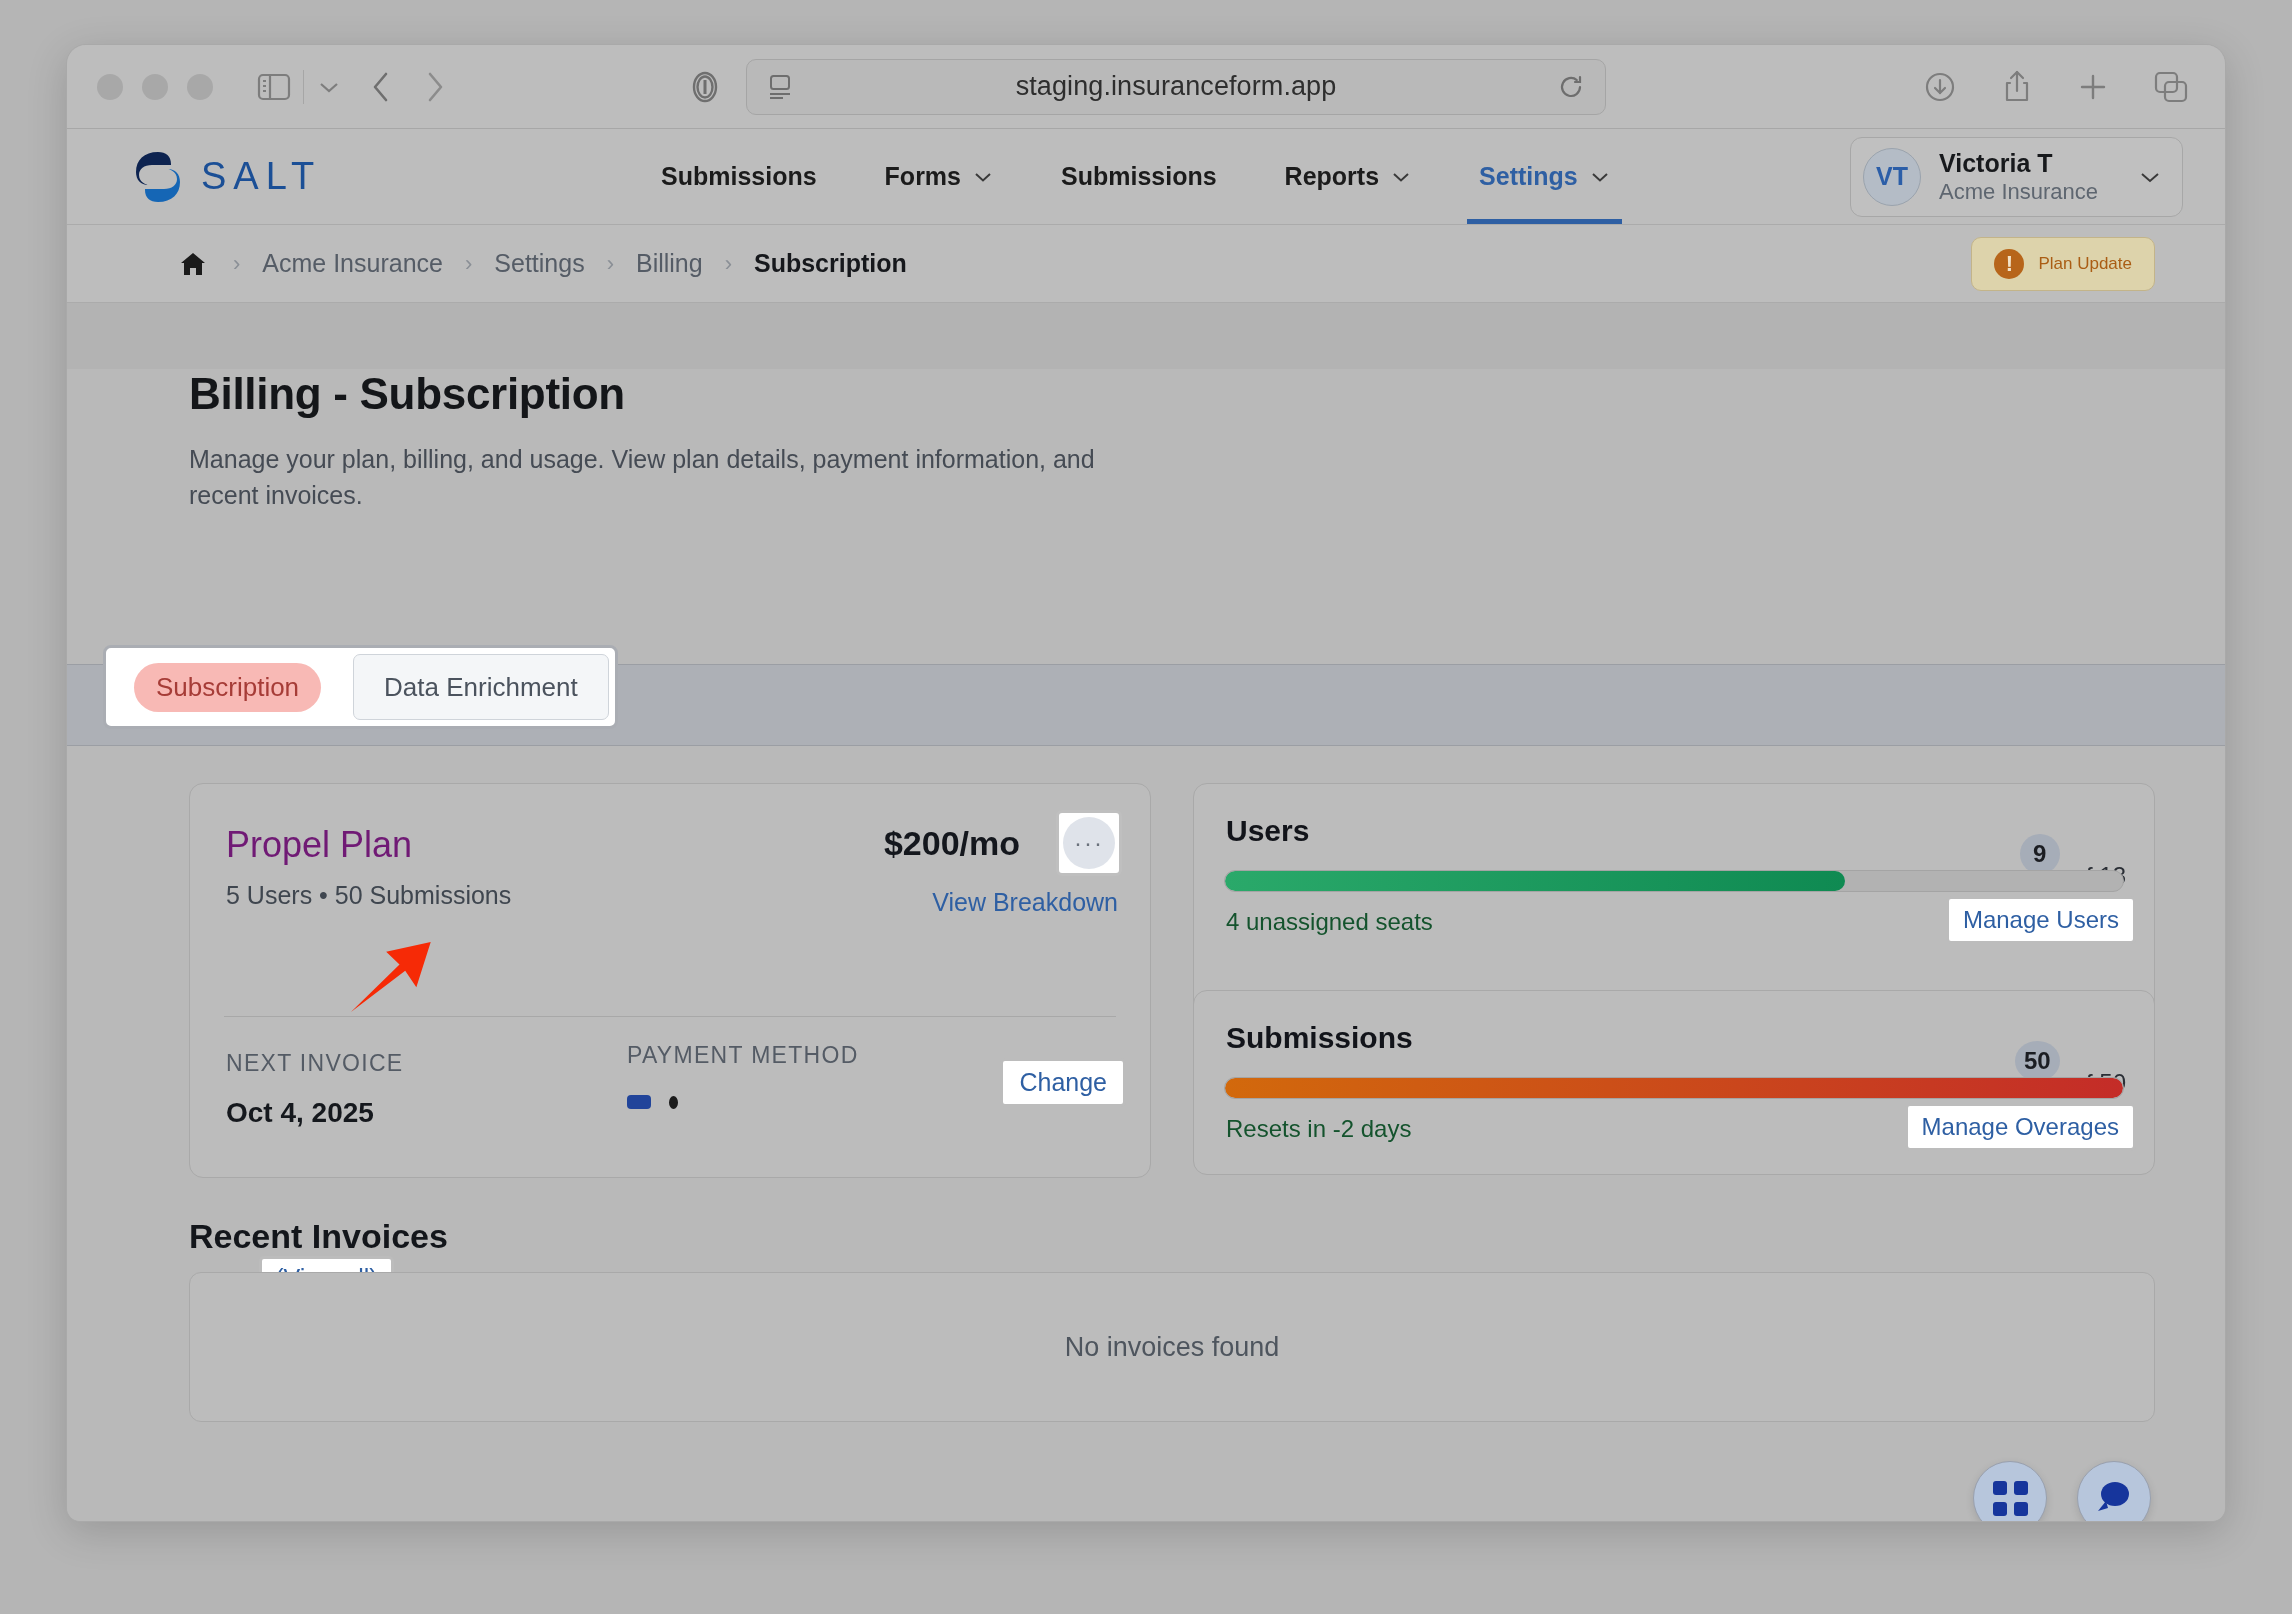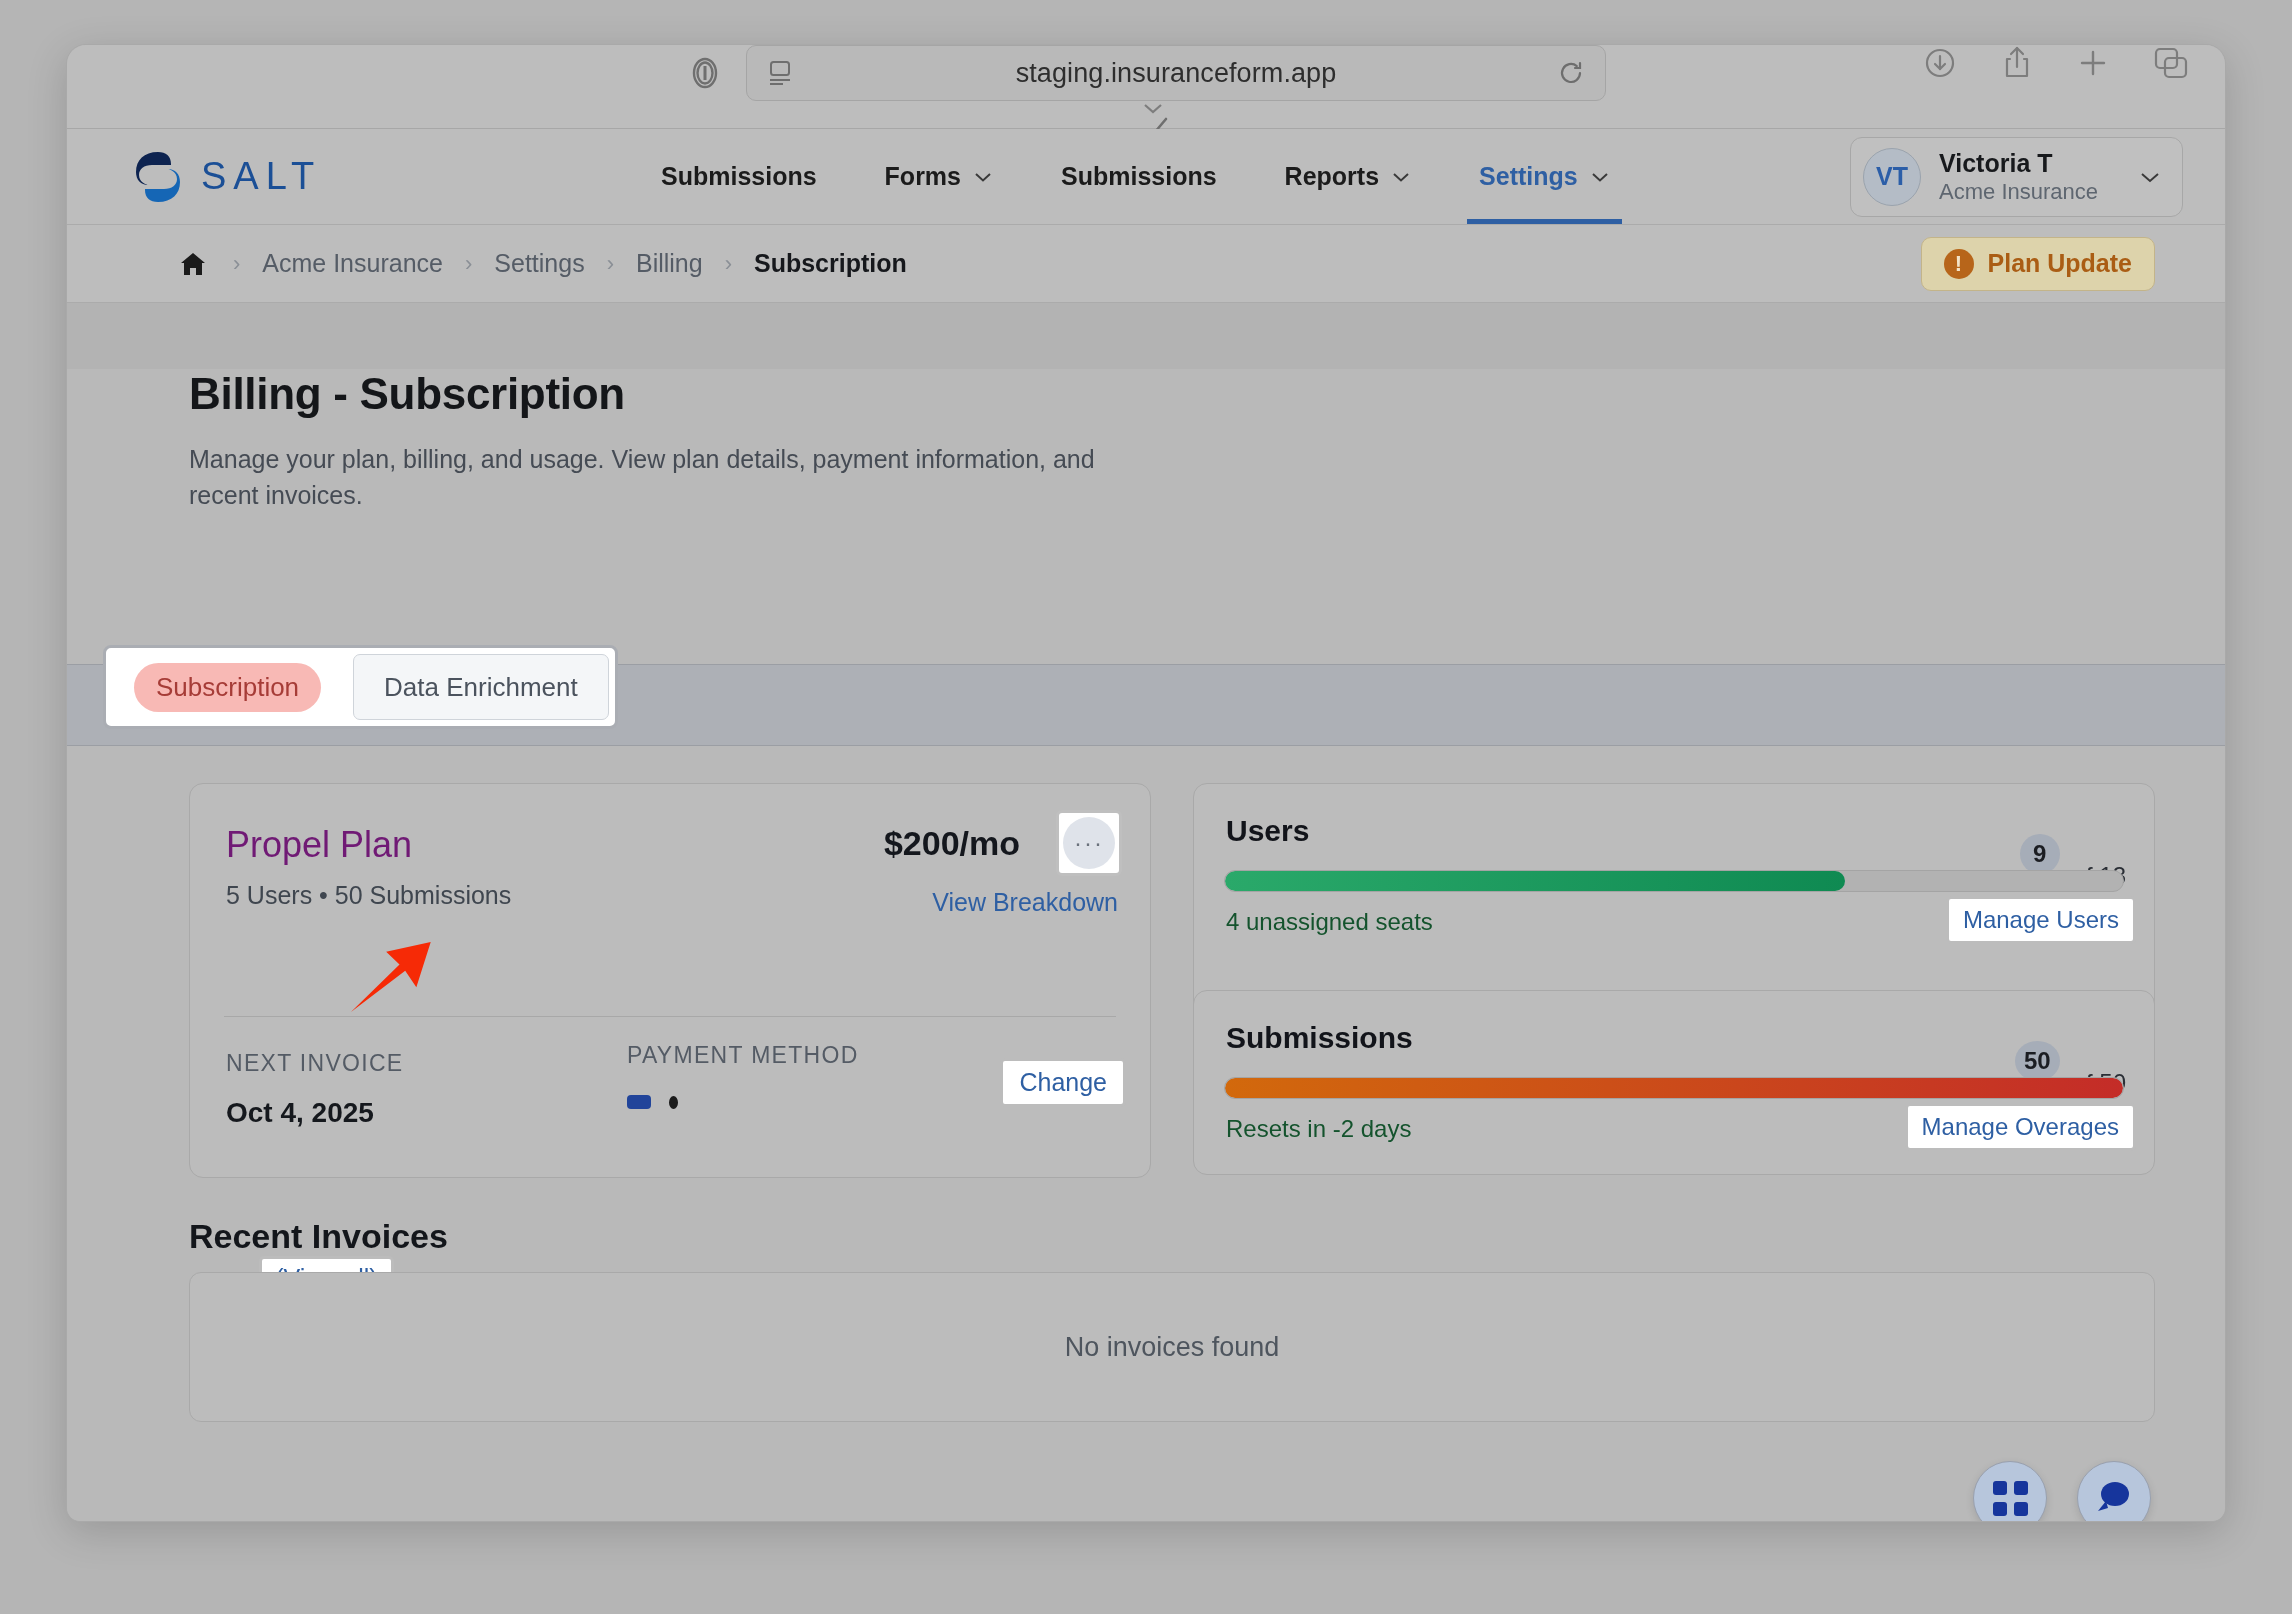--- a/index.html
+++ b/index.html
@@ -21,21 +21,21 @@
     overflow: hidden;
     border: 1px solid #a9a9a9;
   }
 
   
   .toolbar {
     position: relative;
     height: 84px;
     background: #bdbdbd;
     border-bottom: 1px solid #a7a7a7;
-    display: flex; align-items: center; flex-direction: column;
+    display: flex; align-items: center;
   }
   .traffic-lights { display: flex; gap: 19px; margin-left: 30px; }
   .tl { width: 26px; height: 26px; border-radius: 50%; background: #a8a8a8; }
   .tb-icon {
     display: flex; align-items: center; justify-content: center;
     color: #7d7d7d;
   }
   .sidebar-btn { margin-left: 44px; }
   .chev-btn { margin-left: 14px; }
   .divider-v { width: 1px; height: 34px; background: #a6a6a6; margin-left: 12px; }
@@ -136,21 +136,21 @@
     display: flex; align-items: center; gap: 14px;
     background: #ddd3ab; border: 1px solid #c3b489;
     border-radius: 10px; padding: 11px 22px;
   }
   .badge-dot {
     width: 30px; height: 30px; border-radius: 50%;
     background: #b7651a; color: #f3e3c8;
     display: flex; align-items: center; justify-content: center;
     font-size: 22px; font-weight: bold; line-height: 1;
   }
-  .badge-text { font-size: 25px; font-weight: bold; color: #aa5d14; }
+  .badge-text { font-size: 17px; font-weight: normal; color: #aa5d14; }
 
   
   .page { background: #b9b9b9; height: calc(100% - 84px - 96px - 78px); position: relative; }
 
   .page-title { margin: 66px 0 0 122px; font-size: 44px; font-weight: bold; color: #141619; letter-spacing: -0.3px; }
   .page-sub {
     margin: 22px 0 0 122px; width: 930px;
     font-size: 25px; color: #454b54; line-height: 1.45;
   }
 

